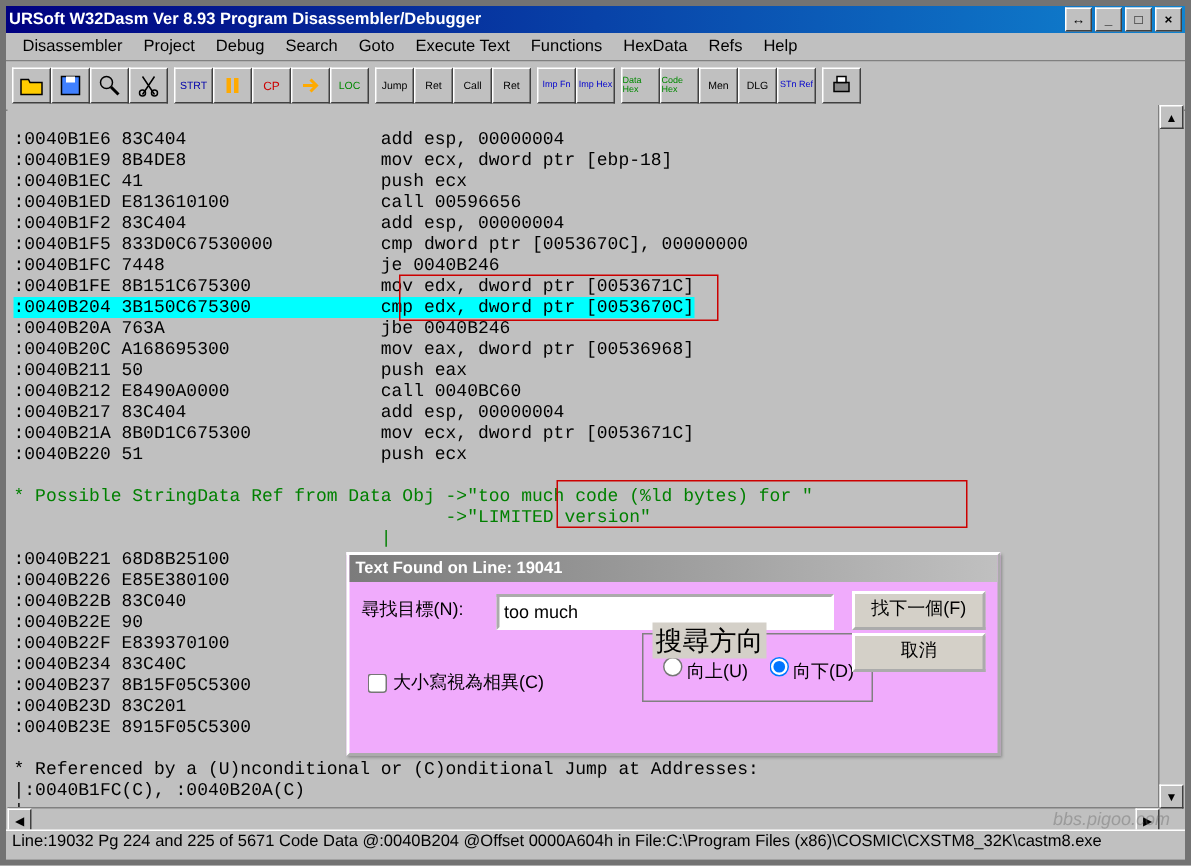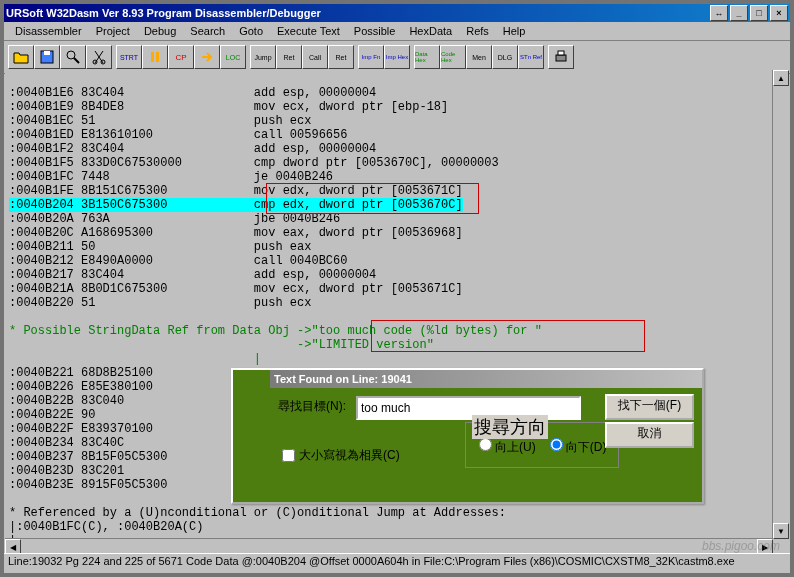--- a/index.html
+++ b/index.html
@@ -12,24 +12,24 @@
 .toolbar { height:28px; background:#c0c0c0; display:flex; align-items:center; padding:2px 4px; border-bottom:1px solid #808080; gap:0; }
 .tbtn { width:24px; height:22px; border:1px solid #fff; border-right-color:#404040; border-bottom-color:#404040; background:#c0c0c0; display:flex; align-items:center; justify-content:center; font-size:8px; overflow:hidden; }
 .tbtn svg { width:16px; height:16px; }
 .tsep { width:4px; }
 .content { position:absolute; left:1px; top:66px; right:1px; bottom:18px; background:#c0c0c0; }
 .disasm { font-family:"Courier New",monospace; font-size:12px; line-height:14px; padding:2px 4px; color:#000; white-space:pre; }
 .hl { background:#00ffff; }
 .green { color:#008000; }
 .redbox { position:absolute; border:1px solid #cc0000; }
 .annotation { position:absolute; left:525px; top:185px; width:200px; height:58px; background:#fff2cc; border:1px solid #cc0000; padding:6px; font-size:13px; line-height:16px; box-shadow:2px 2px 4px rgba(0,0,0,0.4); }
-.dlg { position:absolute; left:226px; top:365px; width:432px; height:132px; background:#4d7c0f; border:2px outset #fff; box-shadow:1px 1px 2px rgba(0,0,0,0.3);padding-left:37px; }
+.dlg { position:absolute; left:226px; top:365px; width:432px; height:132px; background:#f0abfc; border:2px outset #fff; box-shadow:1px 1px 2px rgba(0,0,0,0.3); }
 .dlgtitle { height:18px; background:linear-gradient(to right,#7b7b7b,#c0c0c0); color:#fff; padding:0 4px; display:flex; align-items:center; font-weight:bold; }
 .dlgbody { padding:10px; position:relative; height:100px; }
-.txtinput { position:absolute; left:86px; top:8px; width:215px; height:18px; border:2px inset #fff; background:#fff; padding:1px 3px; font-size:12px; }
+.txtinput { position:absolute; left:98px; top:8px; width:215px; height:18px; border:2px inset #fff; background:#fff; padding:1px 3px; font-size:12px; }
 .lbl { position:absolute; font-size:12px; }
 .chk { position:absolute; left:8px; top:58px; font-size:12px; }
 .chk input { vertical-align:middle; margin-right:4px; }
 .grp { position:absolute; left:195px; top:34px; width:152px; height:44px; border:1px solid #808080; border-radius:0; }
 .grp .glabel { position:absolute; top:-8px; left:6px; background:#d4d0c8; padding:0 2px; font-size:18px; }
 .grp label { font-size:12px; margin:0 3px; }
 .grp .radios { padding:12px 5px 0 5px; }
 .dlgbtn { position:absolute; right:8px; width:85px; height:22px; border:2px outset #fff; background:#d4d0c8; font-size:12px; text-align:center; line-height:18px; }
 .scrollv { position:absolute; right:0; top:0; bottom:16px; width:16px; background:#c0c0c0; border-left:1px solid #808080; }
 .scrollh { position:absolute; bottom:0; left:0; right:16px; height:16px; background:#c0c0c0; border-top:1px solid #808080; }
@@ -50,21 +50,21 @@
   <div class="ctrlbtn">×</div>
  </div>
 
  <div class="menubar">
   <span>Disassembler</span>
   <span>Project</span>
   <span>Debug</span>
   <span>Search</span>
   <span>Goto</span>
   <span>Execute Text</span>
-  <span>Possible</span>
+  <span>Functions</span>
   <span>HexData</span>
   <span>Refs</span>
   <span>Help</span>
  </div>
 
  <div class="toolbar">
   <div class="tbtn">
         <svg viewBox="0 0 16 16">
           <path fill="#ffcc00" stroke="#000" d="M1 4h5l1 2h8v8H1z"></path>
         </svg>
@@ -123,24 +123,24 @@
           <rect x="3" y="6" width="10" height="6" fill="#888" stroke="#000"></rect>
           <rect x="5" y="2" width="6" height="4" fill="#fff" stroke="#000"></rect>
         </svg>
       </div>
  </div>
 
  <div class="content">
   <div class="disasm">
 <span>:0040B1E6 83C404                  add esp, 00000004</span>
 <span>:0040B1E9 8B4DE8                  mov ecx, dword ptr [ebp-18]</span>
-<span>:0040B1EC 51                      push ecx</span>
+<span>:0040B1EC 41                      push ecx</span>
 <span>:0040B1ED E813610100              call 00596656</span>
 <span>:0040B1F2 83C404                  add esp, 00000004</span>
-<span>:0040B1F5 833D0C67530000          cmp dword ptr [0053670C], 00000003</span>
+<span>:0040B1F5 833D0C67530000          cmp dword ptr [0053670C], 00000000</span>
 <span>:0040B1FC 7448                    je 0040B246</span>
 <span>:0040B1FE 8B151C675300            mov edx, dword ptr [0053671C]</span>
 <span class="hl">:0040B204 3B150C675300            cmp edx, dword ptr [0053670C]</span>
 <span>:0040B20A 763A                    jbe 0040B246</span>
 <span>:0040B20C A168695300              mov eax, dword ptr [00536968]</span>
 <span>:0040B211 50                      push eax</span>
 <span>:0040B212 E8490A0000              call 0040BC60</span>
 <span>:0040B217 83C404                  add esp, 00000004</span>
 <span>:0040B21A 8B0D1C675300            mov ecx, dword ptr [0053671C]</span>
 <span>:0040B220 51                      push ecx</span>

